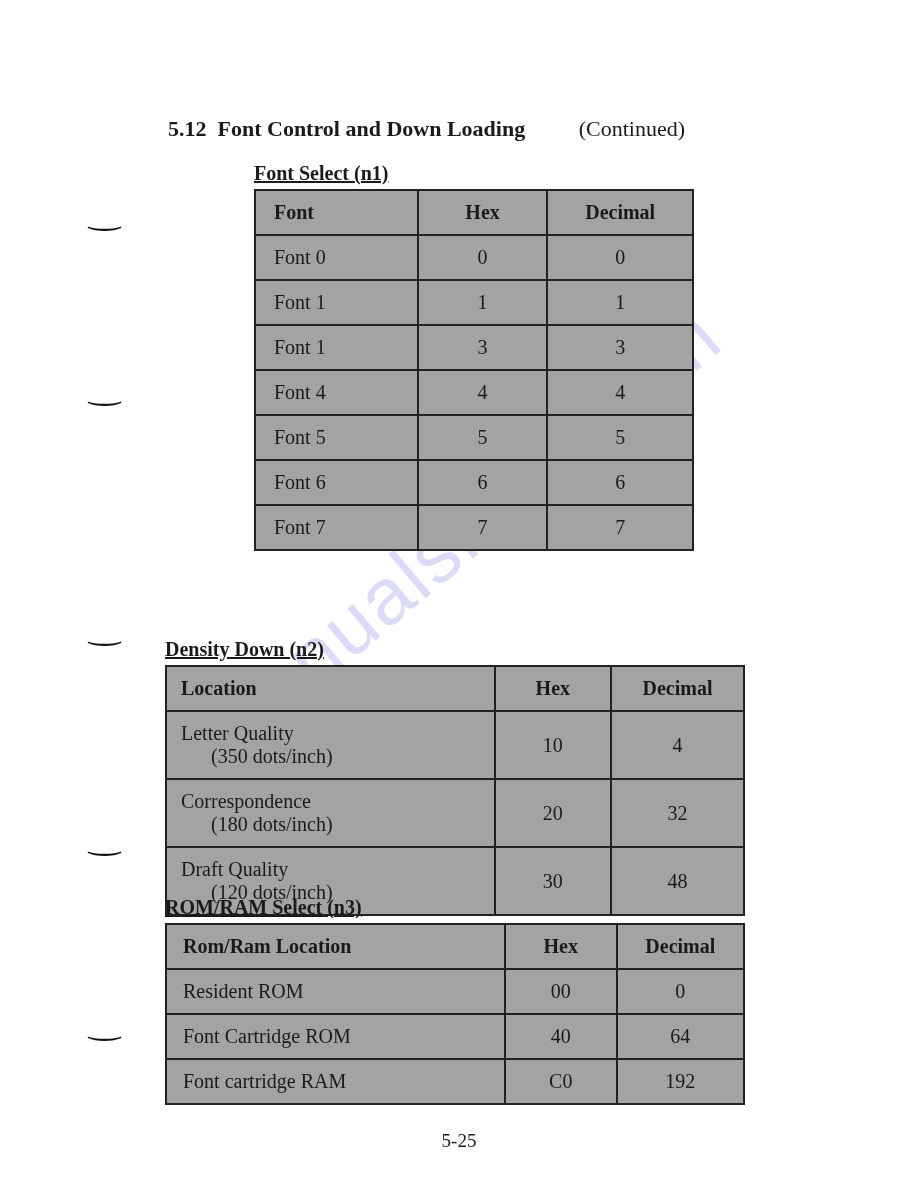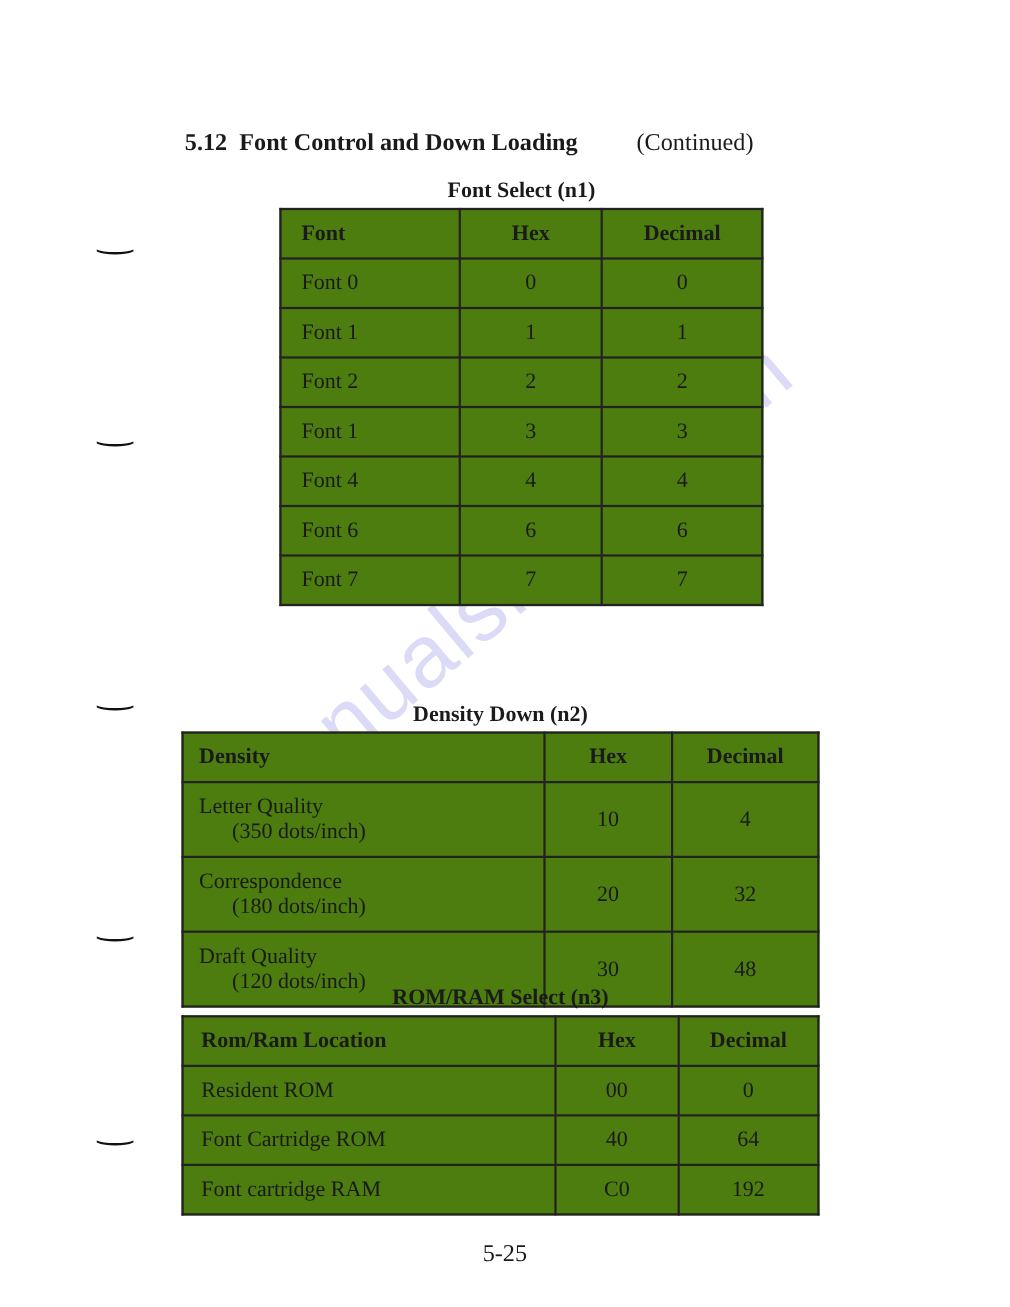--- a/index.html
+++ b/index.html
@@ -35,28 +35,28 @@
     top: 116px;
     left: 168px;
     font-size: 22px;
     font-weight: bold;
   }
   .heading .cont {
     font-weight: normal;
     margin-left: 48px;
   }
   .tcap {
-    text-align: center;
     font-weight: bold;
     font-size: 20px;
     margin-bottom: 4px;
+    text-decoration: underline;
   }
   table {
     border-collapse: collapse;
-    background: #4d7c0f;
+    background: #a3a3a3;
   }
   td, th {
     border: 2px solid #222;
     font-size: 20px;
     padding: 10px 12px;
   }
   th {
     font-weight: bold;
     text-align: center;
   }
@@ -96,21 +96,21 @@
   .t3 { width: 580px; }
   .t3 th:nth-child(1), .t3 td:nth-child(1) { width: 370px; text-align:left; padding-left: 16px;}
   .t3 th:nth-child(2), .t3 td:nth-child(2) { width: 100px; }
   .t3 th:nth-child(3), .t3 td:nth-child(3) { width: 110px; }
   .pagenum {
     position: absolute;
     bottom: 36px;
     left: 0;
     width: 918px;
     text-align: center;
-    font-size: 22px;
+    font-size: 19px;
   }
   
   .tick {
     position: absolute;
     left: 90px;
     font-size: 44px;
     color: #111;
     line-height: 1;
     transform: scaleX(1.4) scaleY(0.6);
   }
@@ -146,54 +146,54 @@
             <td class="left">Font 0</td>
             <td class="center">0</td>
             <td class="center">0</td>
           </tr>
       <tr>
             <td class="left">Font 1</td>
             <td class="center">1</td>
             <td class="center">1</td>
           </tr>
       <tr>
-            <td class="left">Font 2</td>
-            <td class="center">2</td>
-            <td class="center">2</td>
-          </tr>
-      <tr>
             <td class="left">Font 1</td>
             <td class="center">3</td>
             <td class="center">3</td>
           </tr>
       <tr>
             <td class="left">Font 4</td>
             <td class="center">4</td>
             <td class="center">4</td>
+          </tr>
+      <tr>
+            <td class="left">Font 5</td>
+            <td class="center">5</td>
+            <td class="center">5</td>
           </tr>
       <tr>
             <td class="left">Font 6</td>
             <td class="center">6</td>
             <td class="center">6</td>
           </tr>
       <tr>
             <td class="left">Font 7</td>
             <td class="center">7</td>
             <td class="center">7</td>
           </tr>
     </tbody>
       </table>
   </div>
 
   <div class="t2-wrap">
     <div class="tcap">Density Down (n2)</div>
     <table class="t2">
       <tbody>
           <tr>
-        <th>Density</th>
+        <th>Location</th>
         <th class="center">Hex</th>
         <th class="center">Decimal</th>
       </tr>
       <tr>
         <td><span class="dname">Letter Quality</span><span class="ddetail">(350 dots/inch)</span></td>
         <td class="center">10</td>
         <td class="center">4</td>
       </tr>
       <tr>
         <td><span class="dname">Correspondence</span><span class="ddetail">(180 dots/inch)</span></td>

